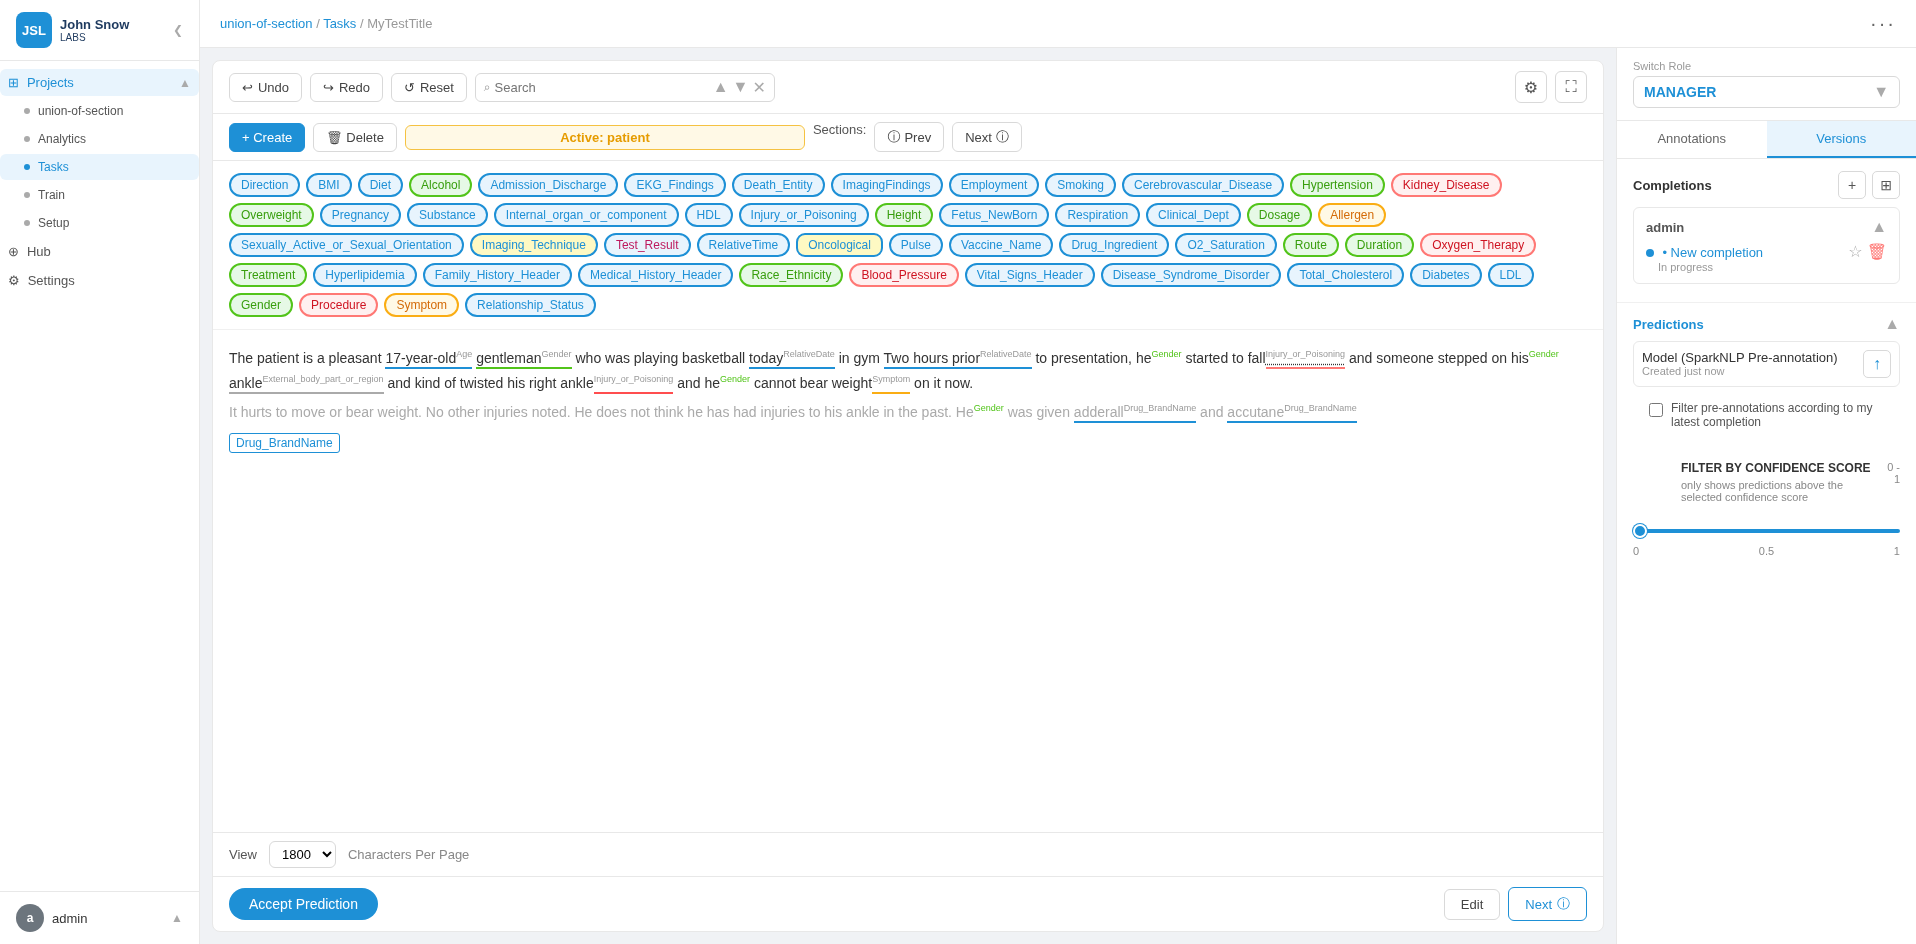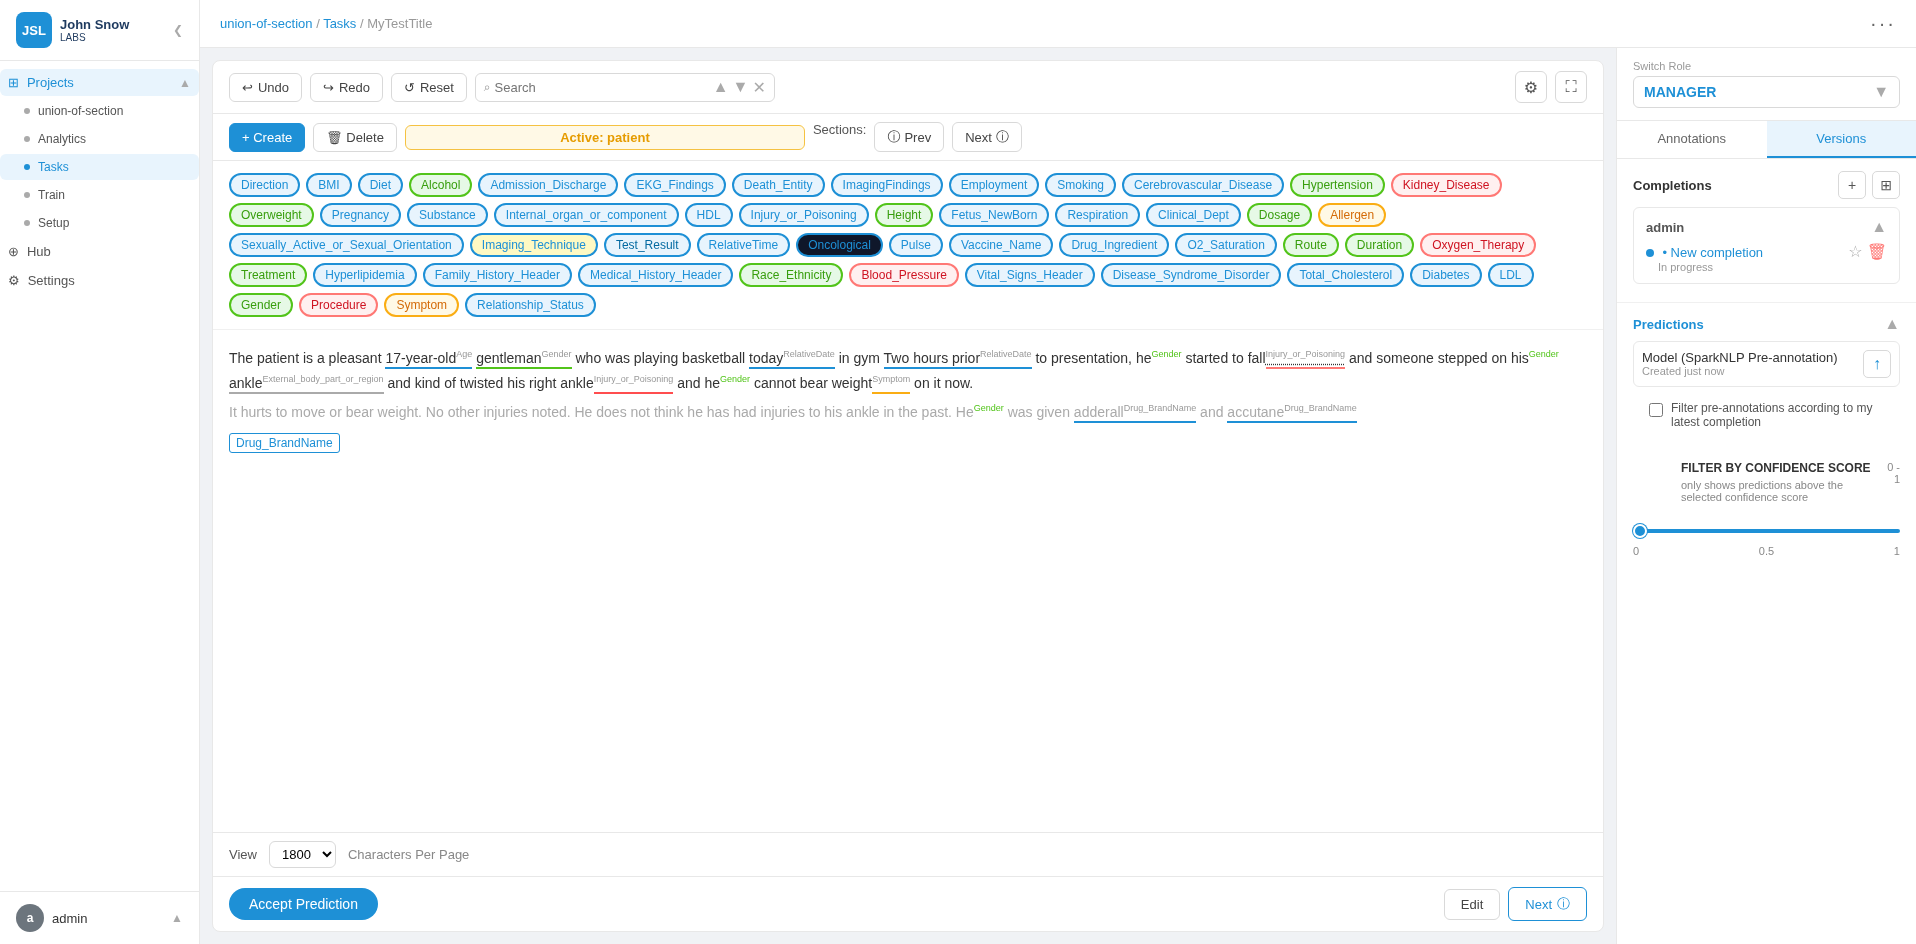--- a/index.html
+++ b/index.html
@@ -250,23 +250,23 @@
           <span class="label-chip" style="background-color: rgb(232, 244, 253); border-color: rgb(30, 144, 214); color: rgb(30, 144, 214);">HDL</span>
           <span class="label-chip" style="background-color: rgb(232, 244, 253); border-color: rgb(30, 144, 214); color: rgb(30, 144, 214);">Injury_or_Poisoning</span>
           <span class="label-chip" style="background-color: rgb(230, 249, 230); border-color: rgb(82, 196, 26); color: rgb(56, 158, 13);">Height</span>
           <span class="label-chip" style="background-color: rgb(232, 244, 253); border-color: rgb(30, 144, 214); color: rgb(30, 144, 214);">Fetus_NewBorn</span>
           <span class="label-chip" style="background-color: rgb(232, 244, 253); border-color: rgb(30, 144, 214); color: rgb(30, 144, 214);">Respiration</span>
           <span class="label-chip" style="background-color: rgb(232, 244, 253); border-color: rgb(30, 144, 214); color: rgb(30, 144, 214);">Clinical_Dept</span>
           <span class="label-chip" style="background-color: rgb(230, 249, 230); border-color: rgb(82, 196, 26); color: rgb(56, 158, 13);">Dosage</span>
           <span class="label-chip" style="background-color: rgb(255, 249, 230); border-color: rgb(250, 173, 20); color: rgb(212, 107, 8);">Allergen</span>
           <span class="label-chip" style="background-color: rgb(232, 244, 253); border-color: rgb(30, 144, 214); color: rgb(30, 144, 214);">Sexually_Active_or_Sexual_Orientation</span>
           <span class="label-chip" style="background-color: #fef9c3; border-color: rgb(30, 144, 214); color: rgb(30, 144, 214);">Imaging_Technique</span>
-          <span class="label-chip" style="background-color: rgb(232, 244, 253); border-color: rgb(30, 144, 214); color: #0369a1;">Test_Result</span>
+          <span class="label-chip" style="background-color: rgb(232, 244, 253); border-color: rgb(30, 144, 214); color: #be185d;">Test_Result</span>
           <span class="label-chip" style="background-color: rgb(232, 244, 253); border-color: rgb(30, 144, 214); color: rgb(30, 144, 214);">RelativeTime</span>
-          <span class="label-chip" style="background-color: #0f172a; border-color: rgb(30, 144, 214); color: rgb(30, 144, 214);">Oncological</span>
+          <span class="label-chip" style="background-color: #fef9c3; border-color: rgb(30, 144, 214); color: rgb(30, 144, 214); border-radius: 9px;">Oncological</span>
           <span class="label-chip" style="background-color: rgb(232, 244, 253); border-color: rgb(30, 144, 214); color: rgb(30, 144, 214);">Pulse</span>
           <span class="label-chip" style="background-color: rgb(232, 244, 253); border-color: rgb(30, 144, 214); color: rgb(30, 144, 214);">Vaccine_Name</span>
           <span class="label-chip" style="background-color: rgb(232, 244, 253); border-color: rgb(30, 144, 214); color: rgb(30, 144, 214);">Drug_Ingredient</span>
           <span class="label-chip" style="background-color: rgb(232, 244, 253); border-color: rgb(30, 144, 214); color: rgb(30, 144, 214);">O2_Saturation</span>
           <span class="label-chip" style="background-color: rgb(230, 249, 230); border-color: rgb(82, 196, 26); color: rgb(56, 158, 13);">Route</span>
           <span class="label-chip" style="background-color: rgb(230, 249, 230); border-color: rgb(82, 196, 26); color: rgb(56, 158, 13);">Duration</span>
           <span class="label-chip" style="background-color: rgb(255, 240, 240); border-color: rgb(255, 120, 117); color: rgb(207, 19, 34);">Oxygen_Therapy</span>
           <span class="label-chip" style="background-color: rgb(230, 249, 230); border-color: rgb(82, 196, 26); color: rgb(56, 158, 13);">Treatment</span>
           <span class="label-chip" style="background-color: rgb(232, 244, 253); border-color: rgb(30, 144, 214); color: rgb(30, 144, 214);">Hyperlipidemia</span>
           <span class="label-chip" style="background-color: rgb(232, 244, 253); border-color: rgb(30, 144, 214); color: rgb(30, 144, 214);">Family_History_Header</span>

